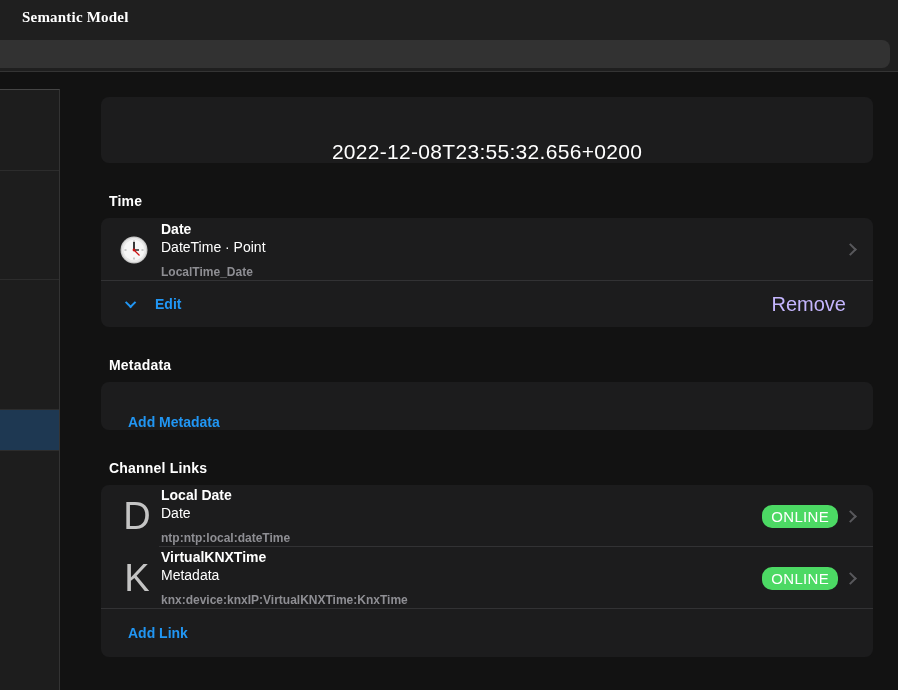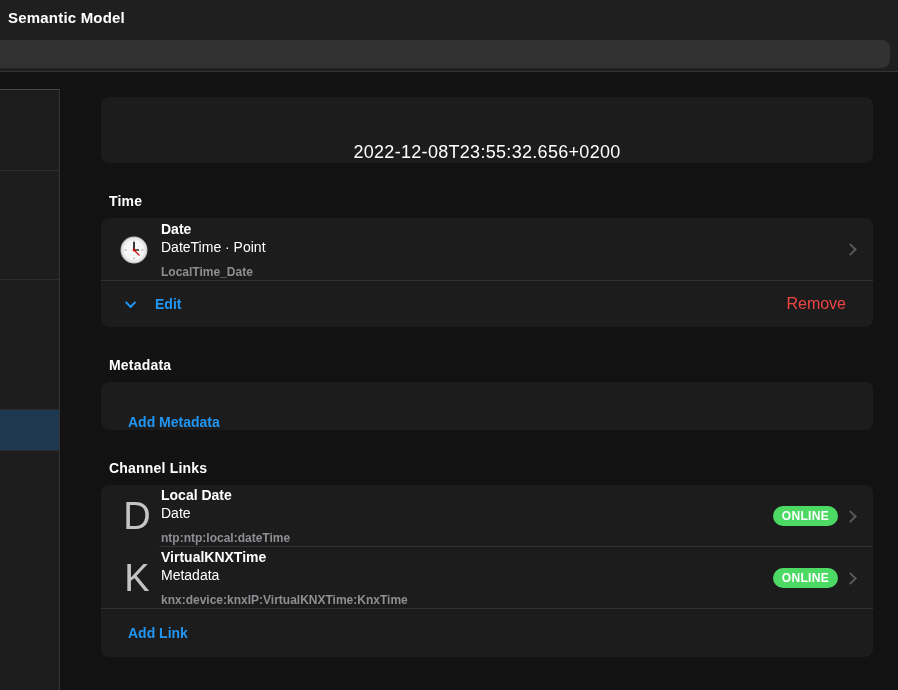--- a/index.html
+++ b/index.html
@@ -12,23 +12,24 @@
   }
 
   
   .app-header {
     position: absolute; top: 0; left: 0; width: 898px; height: 72px;
     background: #1f1f1f;
     border-bottom: 1px solid #343434;
     z-index: 5;
   }
   .app-title {
-    position: absolute; left: 8px; top: 9px;
+    position: absolute; left: 22px; top: 9px;
     font-size: 15px; font-weight: bold; color: #ffffff;
     letter-spacing: 0.2px;
+    font-family: Liberation Serif, serif;
   }
   .searchbar {
     position: absolute; left: 0; top: 40px; width: 890px; height: 28px;
     background: #323232;
     border: none; outline: none;
     border-radius: 0 8px 8px 0;
     color: #ddd; font-size: 13px; padding: 0 12px;
     font-family: "Liberation Sans", sans-serif;
   }
 
@@ -58,21 +59,21 @@
     background: #1c1c1d;
     border-radius: 8px;
     width: 100%;
     position: relative;
   }
   .state-card {
     margin-top: 25px; height: 66px;
     display: flex; align-items: center; justify-content: center;
   }
   .state-value {
-    font-size: 18px; font-weight: 400; color: #ffffff; letter-spacing: 0.3px; margin-top: 44px;
+    font-size: 21px; font-weight: 400; color: #ffffff; letter-spacing: 0.3px; margin-top: 44px;
   }
   .section-label {
     font-size: 14px; font-weight: bold; color: #ffffff;
     margin: 30px 0 9px 8px; letter-spacing: 0.2px;
   }
 
   
   .row {
     position: relative;
     display: flex; align-items: center;
@@ -90,42 +91,42 @@
     width: 9px; height: 9px;
     border-top: 2px solid #58585c; border-right: 2px solid #58585c;
     transform: rotate(45deg);
     margin-left: 8px;
   }
   .divider-full { position: absolute; left: 0; right: 0; bottom: 0; height: 1px; background: #323234; }
   .divider-inset { position: absolute; left: 58px; right: 0; bottom: 0; height: 1px; background: #323234; }
 
   .actions-row { height: 46px; padding: 0 27px; display: flex; align-items: center; justify-content: space-between; }
   .link-blue { color: #2196f3; font-size: 14px; font-weight: bold; display: flex; align-items: center; gap: 19px; cursor: pointer; }
-  .link-red { color: #ef4444; font-size: 16px; font-weight: 400; cursor: pointer; }
+  .link-red { color: #c4b5fd; font-size: 20px; font-weight: 400; cursor: pointer; }
   .chevron-down {
     width: 8px; height: 8px;
     border-left: 2px solid #2196f3; border-bottom: 2px solid #2196f3;
     transform: rotate(-45deg) translateY(-2px);
   }
 
   .simple-action-card { height: 48px; display: flex; align-items: flex-end; padding: 0 27px; }
 
   
   .channel-row { height: 62px; padding: 0 18px 0 22px; }
   .avatar-letter {
     width: 28px; text-align: center;
     font-size: 38px; font-weight: 200; color: #c4c4c4;
     font-family: "Liberation Sans", sans-serif;
     line-height: 40px;
   }
   .channel-row .row-text { margin-left: 10px; }
   .status-badge {
     flex: 0 0 auto;
     background: #4cd964; color: #ffffff;
-    font-size: 12px; font-weight: bold; letter-spacing: 0.3px;
+    font-size: 15px; font-weight: normal; letter-spacing: 0.3px;
     padding: 3px 9px; border-radius: 10px; text-align: right;
   }
   .addlink-row { height: 48px; display: flex; align-items: center; padding: 0 27px; }
 
   
   .clock-icon-wrap { width: 30px; height: 30px; }
 </style>
 </head>
 <body>
 

